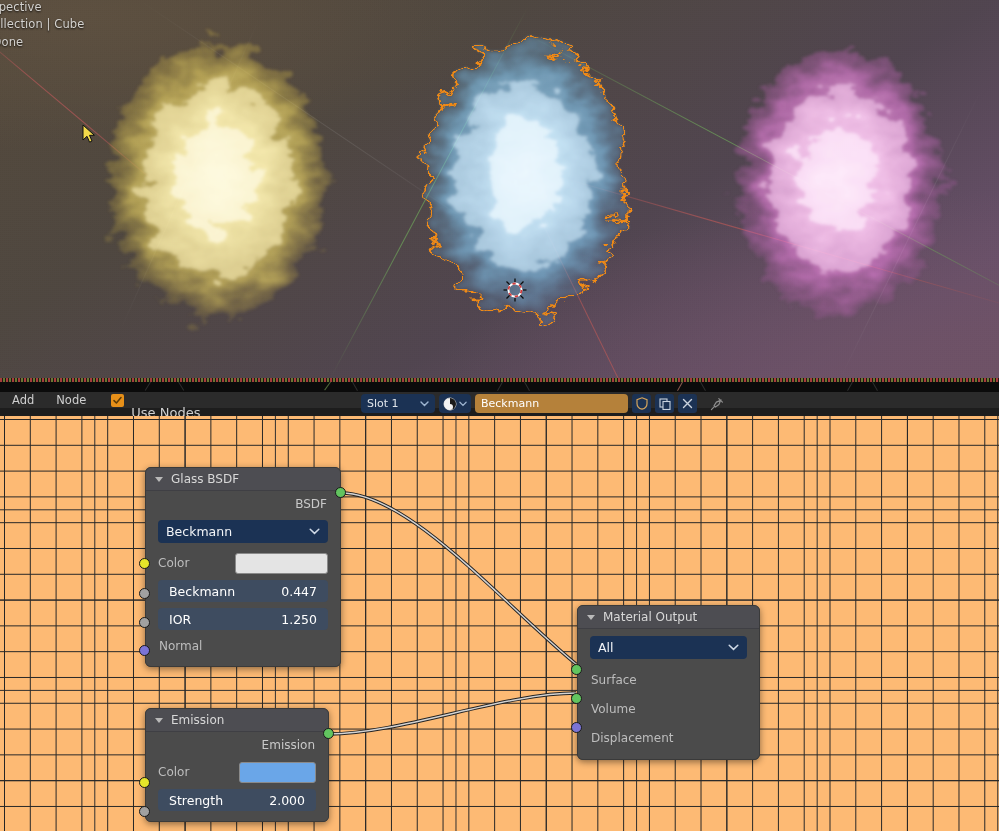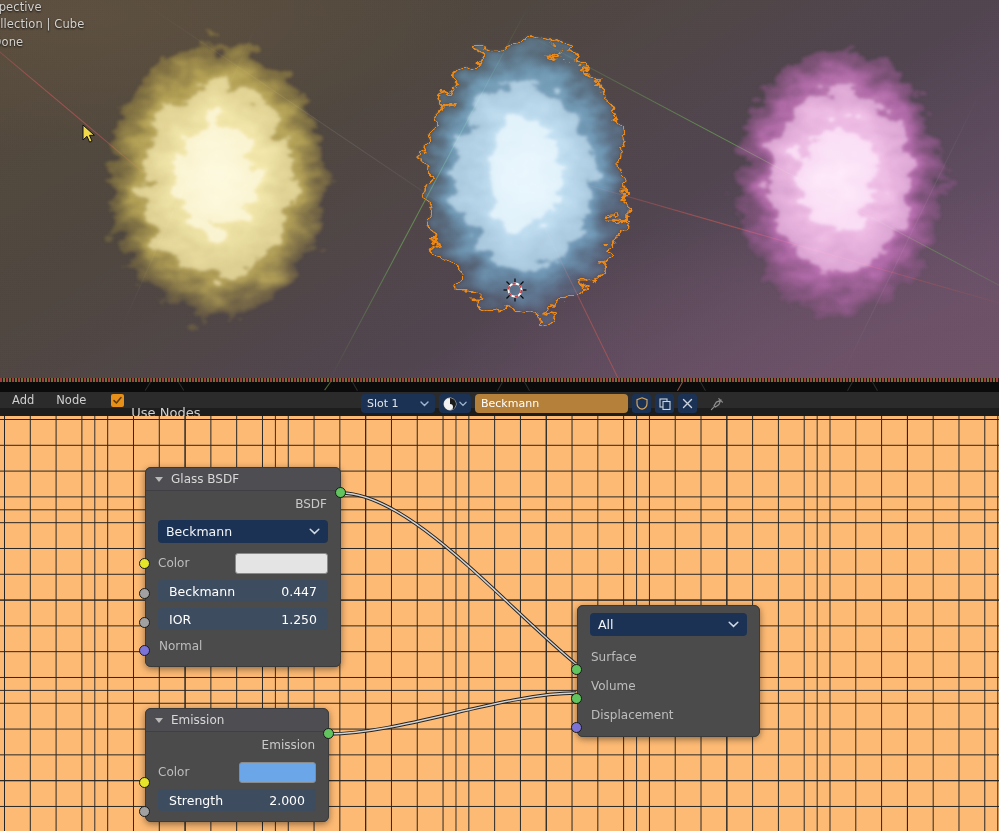--- a/index.html
+++ b/index.html
@@ -425,20 +425,24 @@
             </div>
           </div>
         </div>
         <span class="socket s-green" style="left:178px; top:20px;"></span>
         <span class="socket s-yellow" style="left:-6px;  top:69px;"></span>
         <span class="socket s-grey" style="left:-6px;  top:98px;"></span>
       </div>
 
       <div class="node" style="left:577px; top:189px; width:183px;">
         <div class="node-body">
+          <div class="node-header">
+            <span class="tri"></span>
+            <span class="node-title">Material Output</span>
+          </div>
           <div class="node-content">
             <div class="dropdown" style="margin-top:7px;">
               <span>All</span>
               <svg width="11" height="7" viewBox="0 0 11 7">
                   <path d="M1.2 1.2 L5.5 5.4 L9.8 1.2" fill="none" stroke="#cfd9e6" stroke-width="1.5" stroke-linecap="round"></path>
                 </svg>
             </div>
             <div class="in-row" style="height:29px;">
               <span class="in-label">Surface</span>
             </div>

